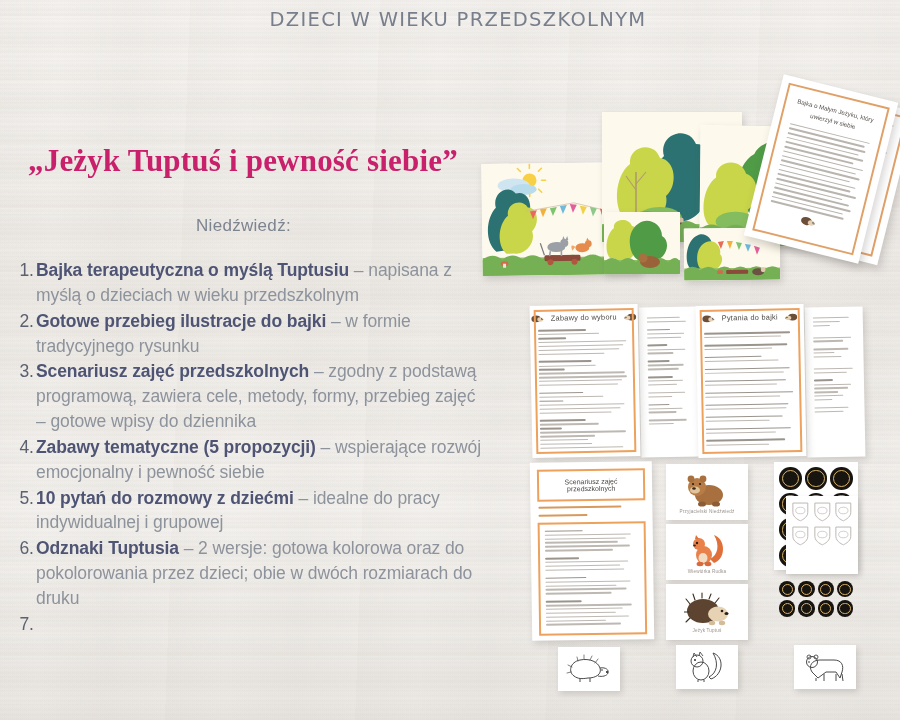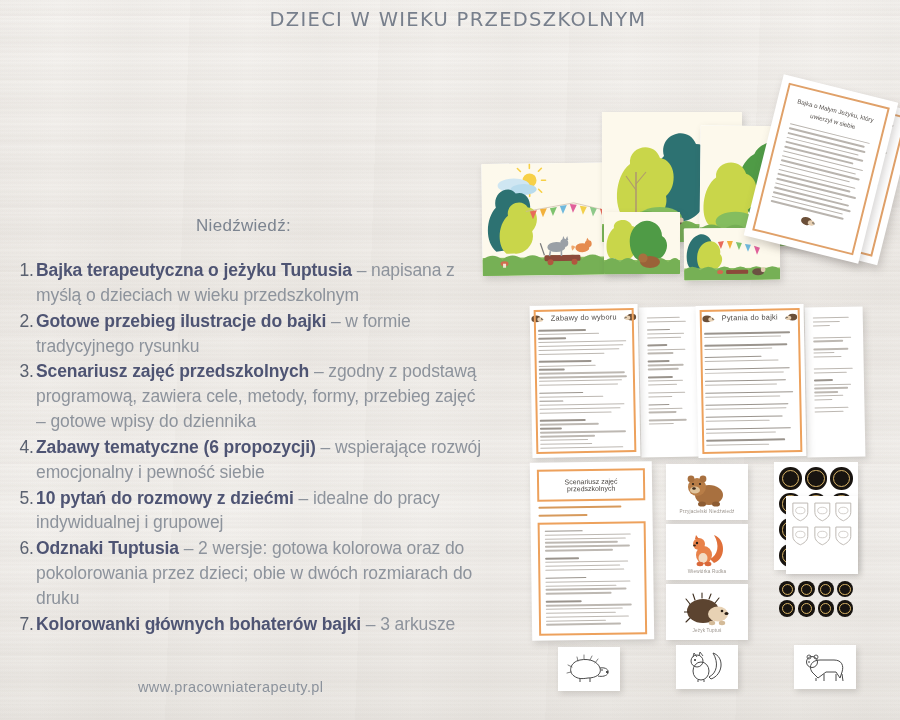--- a/index.html
+++ b/index.html
@@ -273,54 +273,53 @@
 <body>
 
 <div class="wood-bg"></div>
 
 <div class="page">
 
   <div class="header">
     <div class="sub-title">DZIECI W WIEKU PRZEDSZKOLNYM</div>
   </div>
 
+  <div class="quote">„Jeżyk Tuptuś i pewność siebie”</div>
   <div class="contents-label">Niedźwiedź:</div>
 
   <div class="contents-list">
     <div class="list-item">
       <span class="li-num">1.</span>
-      <span class="li-text"><b>Bajka terapeutyczna o jeżyku Tuptusia</b><span> – napisana z myślą o dzieciach w wieku przedszkolnym</span></span>
+      <span class="li-text"><b>Bajka terapeutyczna o myślą Tuptusiu</b><span> – napisana z myślą o dzieciach w wieku przedszkolnym</span></span>
     </div>
     <div class="list-item">
       <span class="li-num">2.</span>
       <span class="li-text"><b>Gotowe przebieg ilustracje do bajki</b><span> – w formie tradycyjnego rysunku</span></span>
     </div>
     <div class="list-item">
       <span class="li-num">3.</span>
       <span class="li-text"><b>Scenariusz zajęć przedszkolnych</b><span> – zgodny z podstawą programową, zawiera cele, metody, formy, przebieg zajęć – gotowe wpisy do dziennika</span></span>
     </div>
     <div class="list-item">
       <span class="li-num">4.</span>
-      <span class="li-text"><b>Zabawy tematyczne (6 propozycji)</b><span> – wspierające rozwój emocjonalny i pewność siebie</span></span>
+      <span class="li-text"><b>Zabawy tematyczne (5 propozycji)</b><span> – wspierające rozwój emocjonalny i pewność siebie</span></span>
     </div>
     <div class="list-item">
       <span class="li-num">5.</span>
       <span class="li-text"><b>10 pytań do rozmowy z dziećmi</b><span> – idealne do pracy indywidualnej i grupowej</span></span>
     </div>
     <div class="list-item">
       <span class="li-num">6.</span>
       <span class="li-text"><b>Odznaki Tuptusia</b><span> – 2 wersje: gotowa kolorowa oraz do pokolorowania przez dzieci; obie w dwóch rozmiarach do druku</span></span>
     </div>
     <div class="list-item">
       <span class="li-num">7.</span>
-      <span class="li-text"><b>Kolorowanki głównych bohaterów bajki</b><span> – 3 arkusze</span></span>
-    </div>
-  </div>
-
-  <div class="footer">www.pracowniaterapeuty.pl</div>
+    </div>
+  </div>
+
 
   <div class="card illus" style="left:482px; top:163px; width:158px; height:112px; transform:rotate(-0.7deg);">
     <svg viewBox="0 0 158 112" preserveAspectRatio="none">
       <rect width="158" height="112" fill="#fdf9ec"></rect>
 
       <circle cx="48" cy="17" r="7" fill="#f7d046"></circle>
       <g stroke="#f7d046" stroke-width="1.6" stroke-linecap="round">
         <line x1="48" y1="5" x2="48" y2="1"></line>
           <line x1="48" y1="33" x2="48" y2="29"></line>
         <line x1="36" y1="17" x2="32" y2="17"></line>

